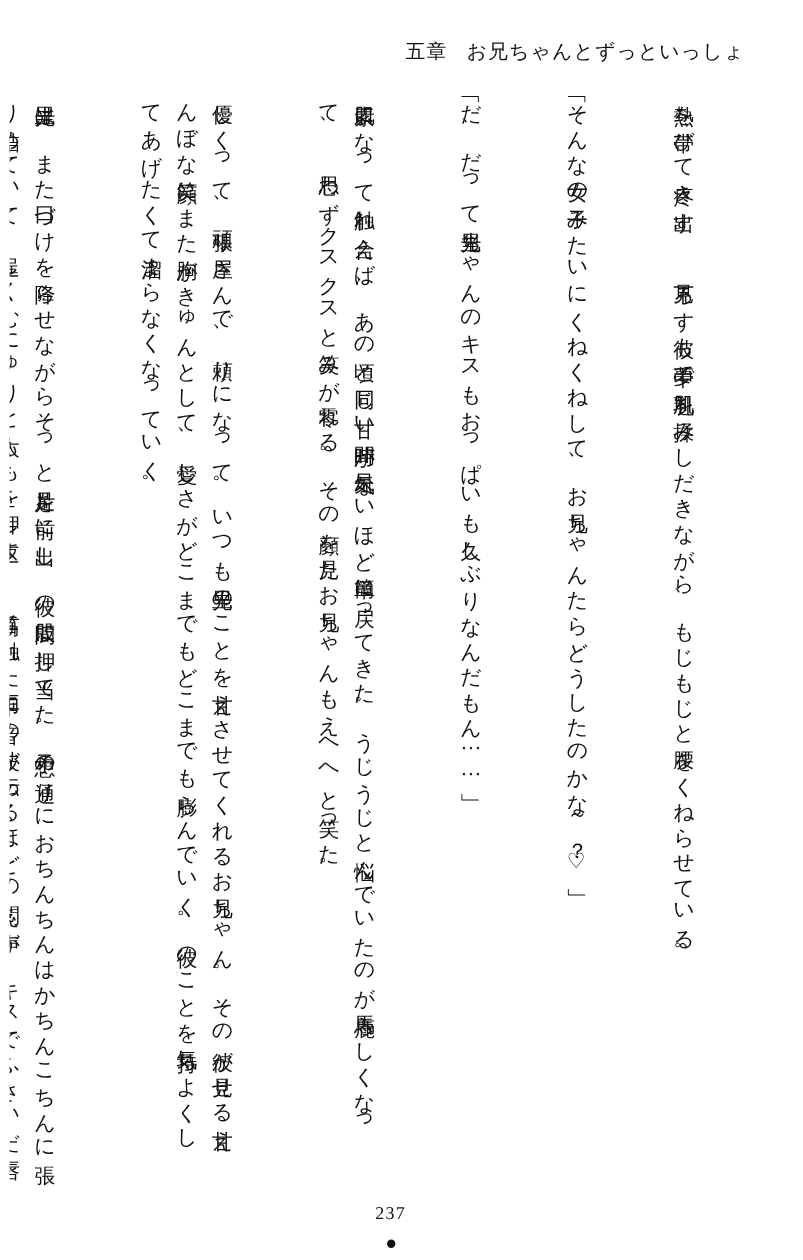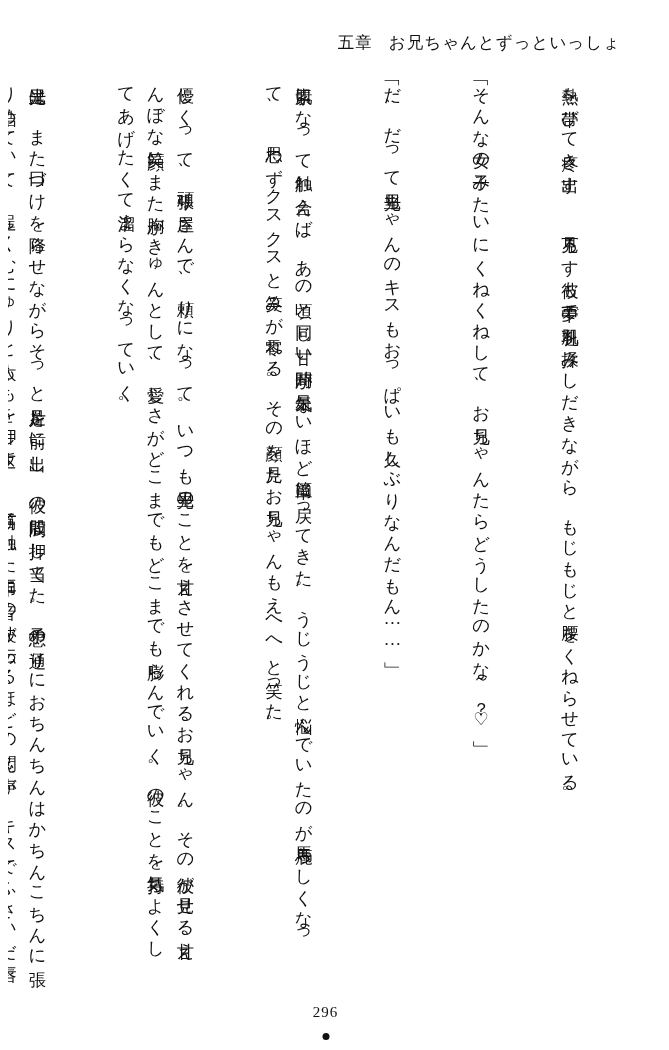--- a/index.html
+++ b/index.html
@@ -114,17 +114,17 @@
       <p>素肌になって触れ合えば、あの頃と同じ甘い時間が呆気ないほど簡単に戻ってきた。うじうじと悩んでいたのが馬鹿らしくなって、　思わずクスクスと笑みが零れる。その顔を見たお兄ちゃんもえへへと笑った。</p>
       <p>優しくって、頑張り屋さんで、頼りになって。いつも光里のことを甘えさせてくれるお兄ちゃん。その彼が見せる甘えんぼな笑顔にまた胸がきゅんとして、愛しさがどこまでもどこまでも膨らんでいく。彼のことを気持ちよくしてあげたくて溜まらなくなっていく。</p>
       <p>光里は、また口づけを降らせながらそっと片足を前に出し、彼の股間に押し当てた。予想の通りにおちんちんはかちんこちんに張り詰めていて、逞しくむにゅりと太ももを押し返す。　首筋に触れた両手に音の波が伝わるほどの悶え声が、キスでふさいだ唇から漏れる。</p>
       
       
       
     </div>
   </div>
 
   <div class="footer">
-    <span class="page-number">296</span>
+    <span class="page-number">237</span>
     <span class="footer-dot"></span>
   </div>
 
 </div>
 
 </body></html>

